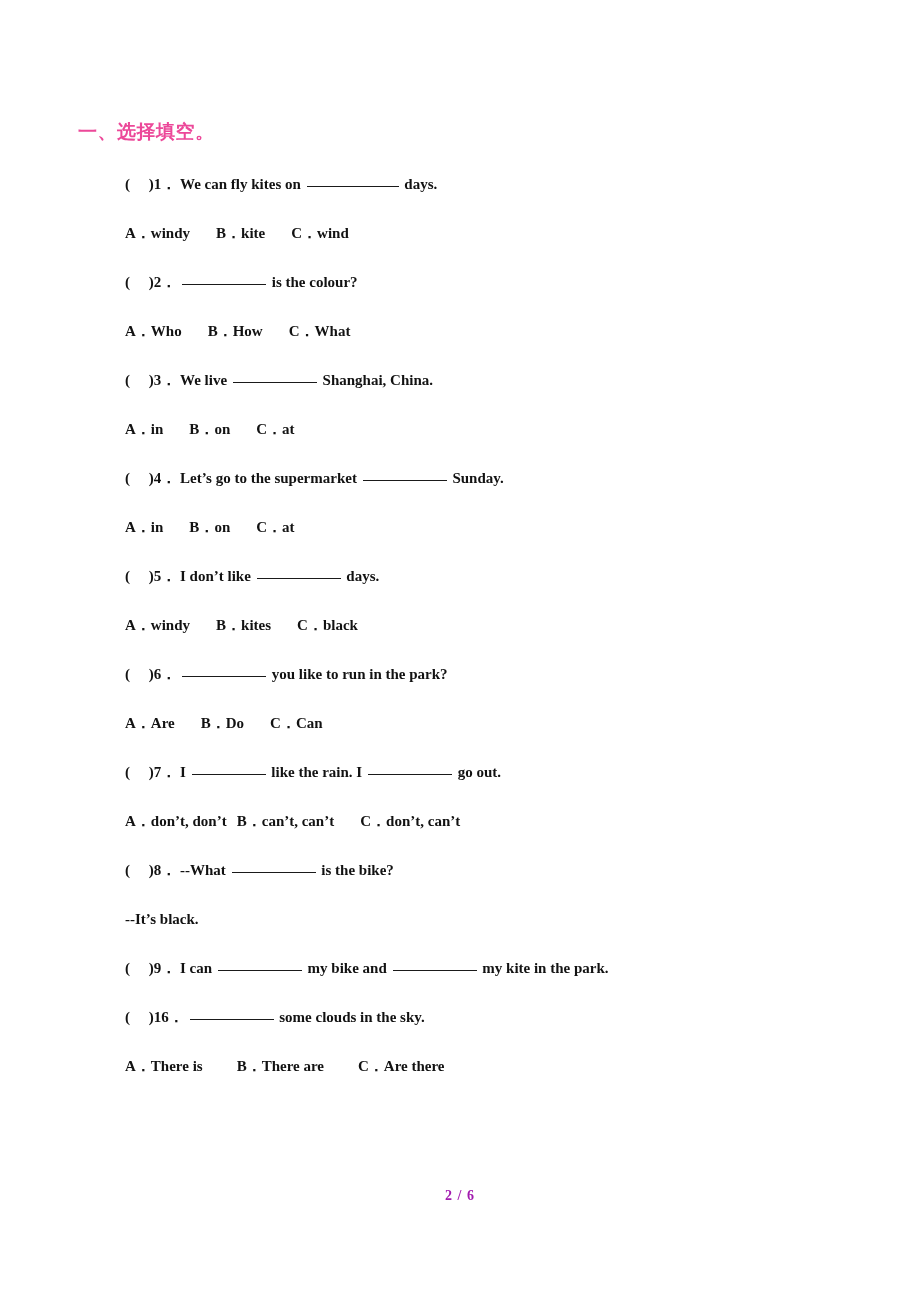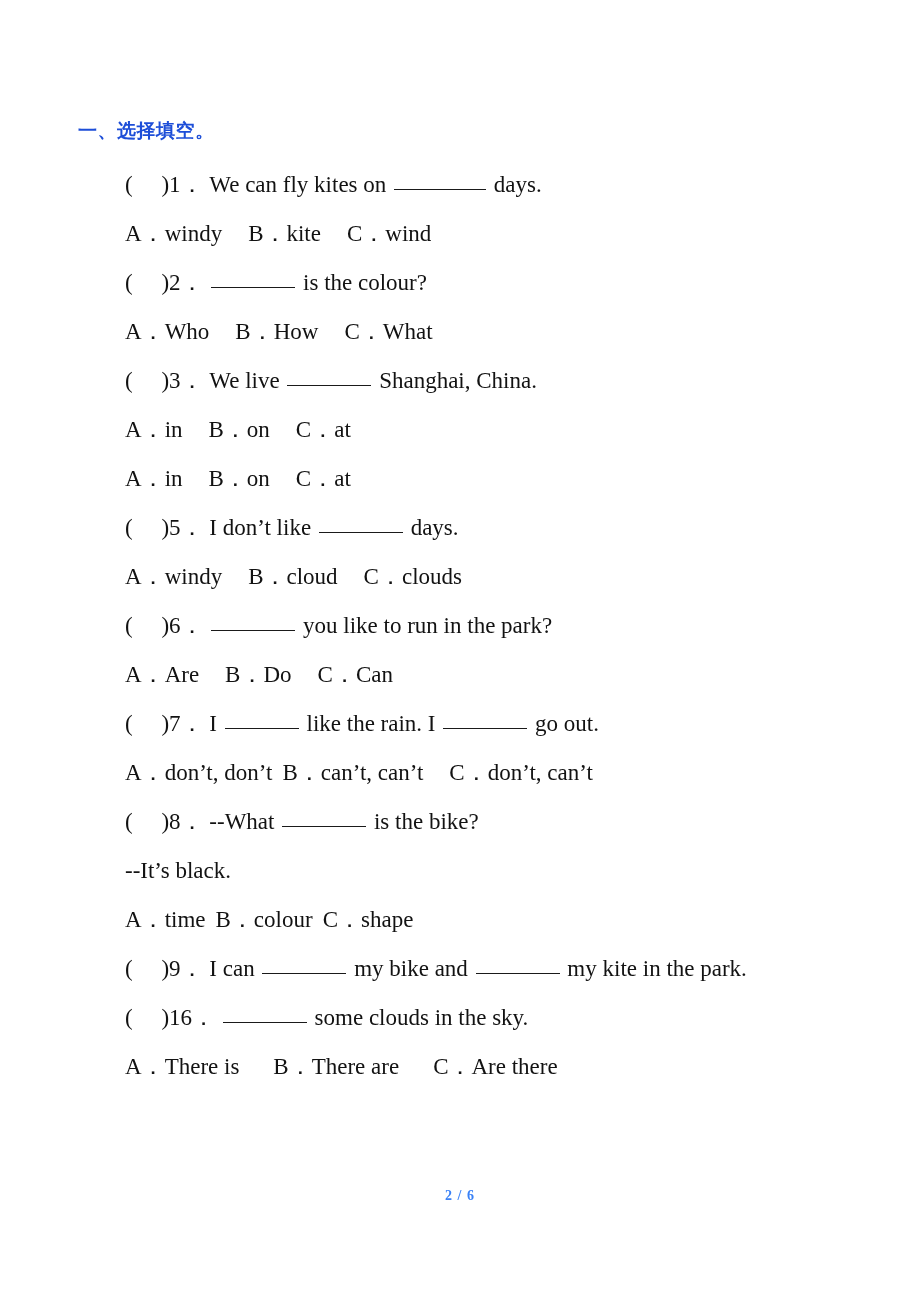--- a/index.html
+++ b/index.html
@@ -20,47 +20,48 @@
   .page {
     position: relative;
     width: 920px;
     height: 1302px;
     box-sizing: border-box;
     padding: 118px 60px 0 78px;
   }
 
   
   .section-heading {
-    font-family: Liberation Mono, monospace;
+    font-family: Liberation Serif, serif;
     font-size: 19px;
     font-weight: 600;
     letter-spacing: 0.5px;
-    color: #1d4ed8;
+    color: #ec4899;
     margin: 0 0 14px 0;
     line-height: 28px;
     white-space: pre;
   }
 
   
   .questions {
     margin: 0;
     padding: 0;
     list-style: none;
   }
   .question-block {
     margin: 0;
     padding: 0;
   }
 
   .line {
     line-height: 49px;
     height: 49px;
-    font-size: 23px;
+    font-size: 15px;
     white-space: pre;
     color: #121212;
+    font-weight: bold;
   }
 
   .q-line {
     padding-left: 47px;
   }
   .opts-line {
     padding-left: 47px;
   }
   .reply-line {
     padding-left: 47px;
@@ -90,21 +91,21 @@
   
   .page-footer {
     position: absolute;
     left: 0;
     right: 0;
     top: 1188px;
     text-align: center;
     font-family: "Liberation Serif", "DejaVu Serif", serif;
     font-size: 14px;
     font-weight: bold;
-    color: #3b82f6;
+    color: #a21caf;
     letter-spacing: 1px;
   }
 </style>
 </head>
 <body>
 
 <div class="page">
 
   <div class="section-heading">一、选择填空。</div>
 
@@ -119,42 +120,42 @@
       <div class="line q-line"><span class="paren">(&nbsp;&nbsp;&nbsp;&nbsp;&nbsp;)</span><span>2．</span>&nbsp;<span></span><span class="blank w-med"></span><span> is the colour?</span></div>
       <div class="line opts-line"><span>A．</span><span>Who</span><span class="opt-gap"></span><span>B．</span><span>How</span><span class="opt-gap"></span><span>C．</span><span>What</span></div>
     </div>
 
     <div class="question-block">
       <div class="line q-line"><span class="paren">(&nbsp;&nbsp;&nbsp;&nbsp;&nbsp;)</span><span>3．</span>&nbsp;<span>We live </span><span class="blank w-med"></span><span> Shanghai, China.</span></div>
       <div class="line opts-line"><span>A．</span><span>in</span><span class="opt-gap"></span><span>B．</span><span>on</span><span class="opt-gap"></span><span>C．</span><span>at</span></div>
     </div>
 
     <div class="question-block">
+      <div class="line q-line"><span class="paren">(&nbsp;&nbsp;&nbsp;&nbsp;&nbsp;)</span><span>4．</span>&nbsp;<span>Let’s go to the supermarket </span><span class="blank w-med"></span><span> Sunday.</span></div>
       <div class="line opts-line"><span>A．</span><span>in</span><span class="opt-gap"></span><span>B．</span><span>on</span><span class="opt-gap"></span><span>C．</span><span>at</span></div>
     </div>
 
     <div class="question-block">
       <div class="line q-line"><span class="paren">(&nbsp;&nbsp;&nbsp;&nbsp;&nbsp;)</span><span>5．</span>&nbsp;<span>I don’t like </span><span class="blank w-med"></span><span> days.</span></div>
-      <div class="line opts-line"><span>A．</span><span>windy</span><span class="opt-gap"></span><span>B．</span><span>cloud</span><span class="opt-gap"></span><span>C．</span><span>clouds</span></div>
+      <div class="line opts-line"><span>A．</span><span>windy</span><span class="opt-gap"></span><span>B．</span><span>kites</span><span class="opt-gap"></span><span>C．</span><span>black</span></div>
     </div>
 
     <div class="question-block">
       <div class="line q-line"><span class="paren">(&nbsp;&nbsp;&nbsp;&nbsp;&nbsp;)</span><span>6．</span>&nbsp;<span></span><span class="blank w-med"></span><span> you like to run in the park?</span></div>
       <div class="line opts-line"><span>A．</span><span>Are</span><span class="opt-gap"></span><span>B．</span><span>Do</span><span class="opt-gap"></span><span>C．</span><span>Can</span></div>
     </div>
 
     <div class="question-block">
       <div class="line q-line"><span class="paren">(&nbsp;&nbsp;&nbsp;&nbsp;&nbsp;)</span><span>7．</span>&nbsp;<span>I </span><span class="blank w-short"></span><span> like the rain. I </span><span class="blank w-med"></span><span> go out.</span></div>
       <div class="line opts-line"><span>A．</span><span>don’t, don’t</span><span class="opt-gap-sm"></span><span>B．</span><span>can’t, can’t</span><span class="opt-gap"></span><span>C．</span><span>don’t, can’t</span></div>
     </div>
 
     <div class="question-block">
       <div class="line q-line"><span class="paren">(&nbsp;&nbsp;&nbsp;&nbsp;&nbsp;)</span><span>8．</span>&nbsp;<span>--What </span><span class="blank w-med"></span><span> is the bike?</span></div>
       <div class="line reply-line">--It’s black.</div>
-      <div class="line opts-line"><span>A．</span><span>time</span><span class="opt-gap-sm"></span><span>B．</span><span>colour</span><span class="opt-gap-sm"></span><span>C．</span><span>shape</span></div>
     </div>
 
     <div class="question-block">
       <div class="line q-line"><span class="paren">(&nbsp;&nbsp;&nbsp;&nbsp;&nbsp;)</span><span>9．</span>&nbsp;<span>I can </span><span class="blank w-med"></span><span> my bike and </span><span class="blank w-med"></span><span> my kite in the park.</span></div>
     </div>
 
     <div class="question-block">
       <div class="line q-line"><span class="paren">(&nbsp;&nbsp;&nbsp;&nbsp;&nbsp;)</span><span>16．</span>&nbsp;<span></span><span class="blank w-med"></span><span> some clouds in the sky.</span></div>
       <div class="line opts-line"><span>A．</span><span>There is</span><span class="opt-gap-lg"></span><span>B．</span><span>There are</span><span class="opt-gap-lg"></span><span>C．</span><span>Are there</span></div>
     </div>

